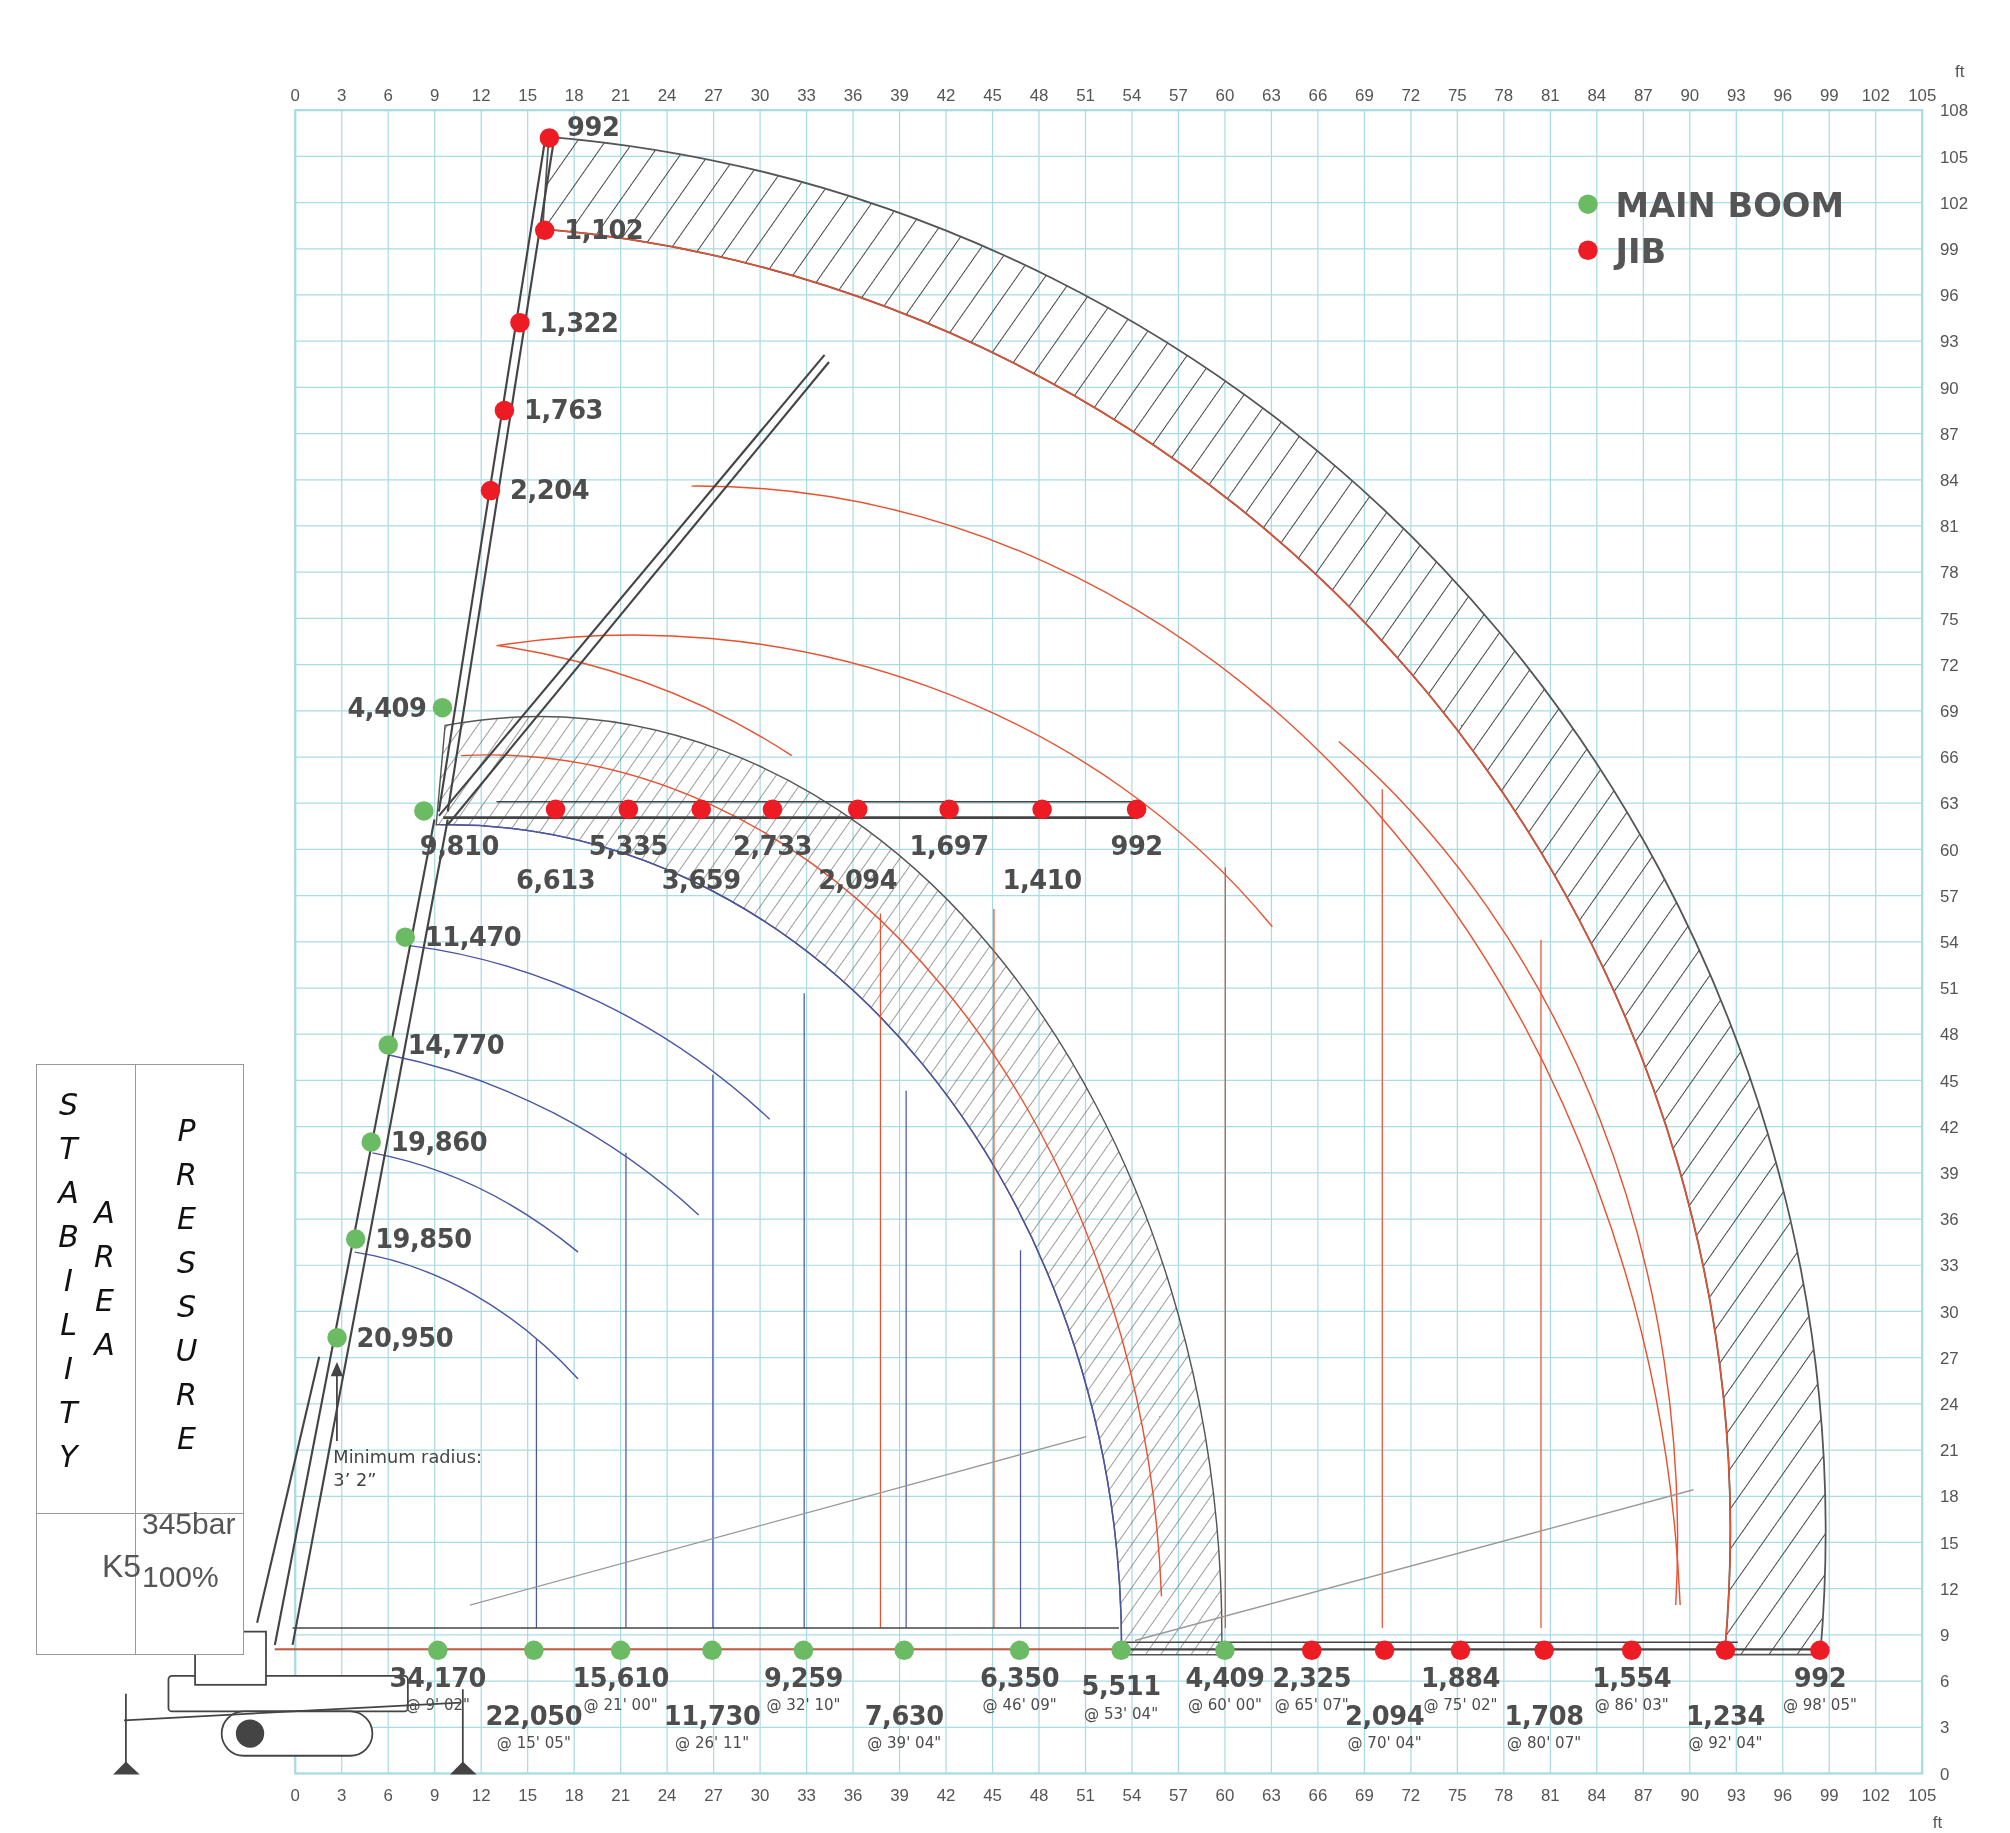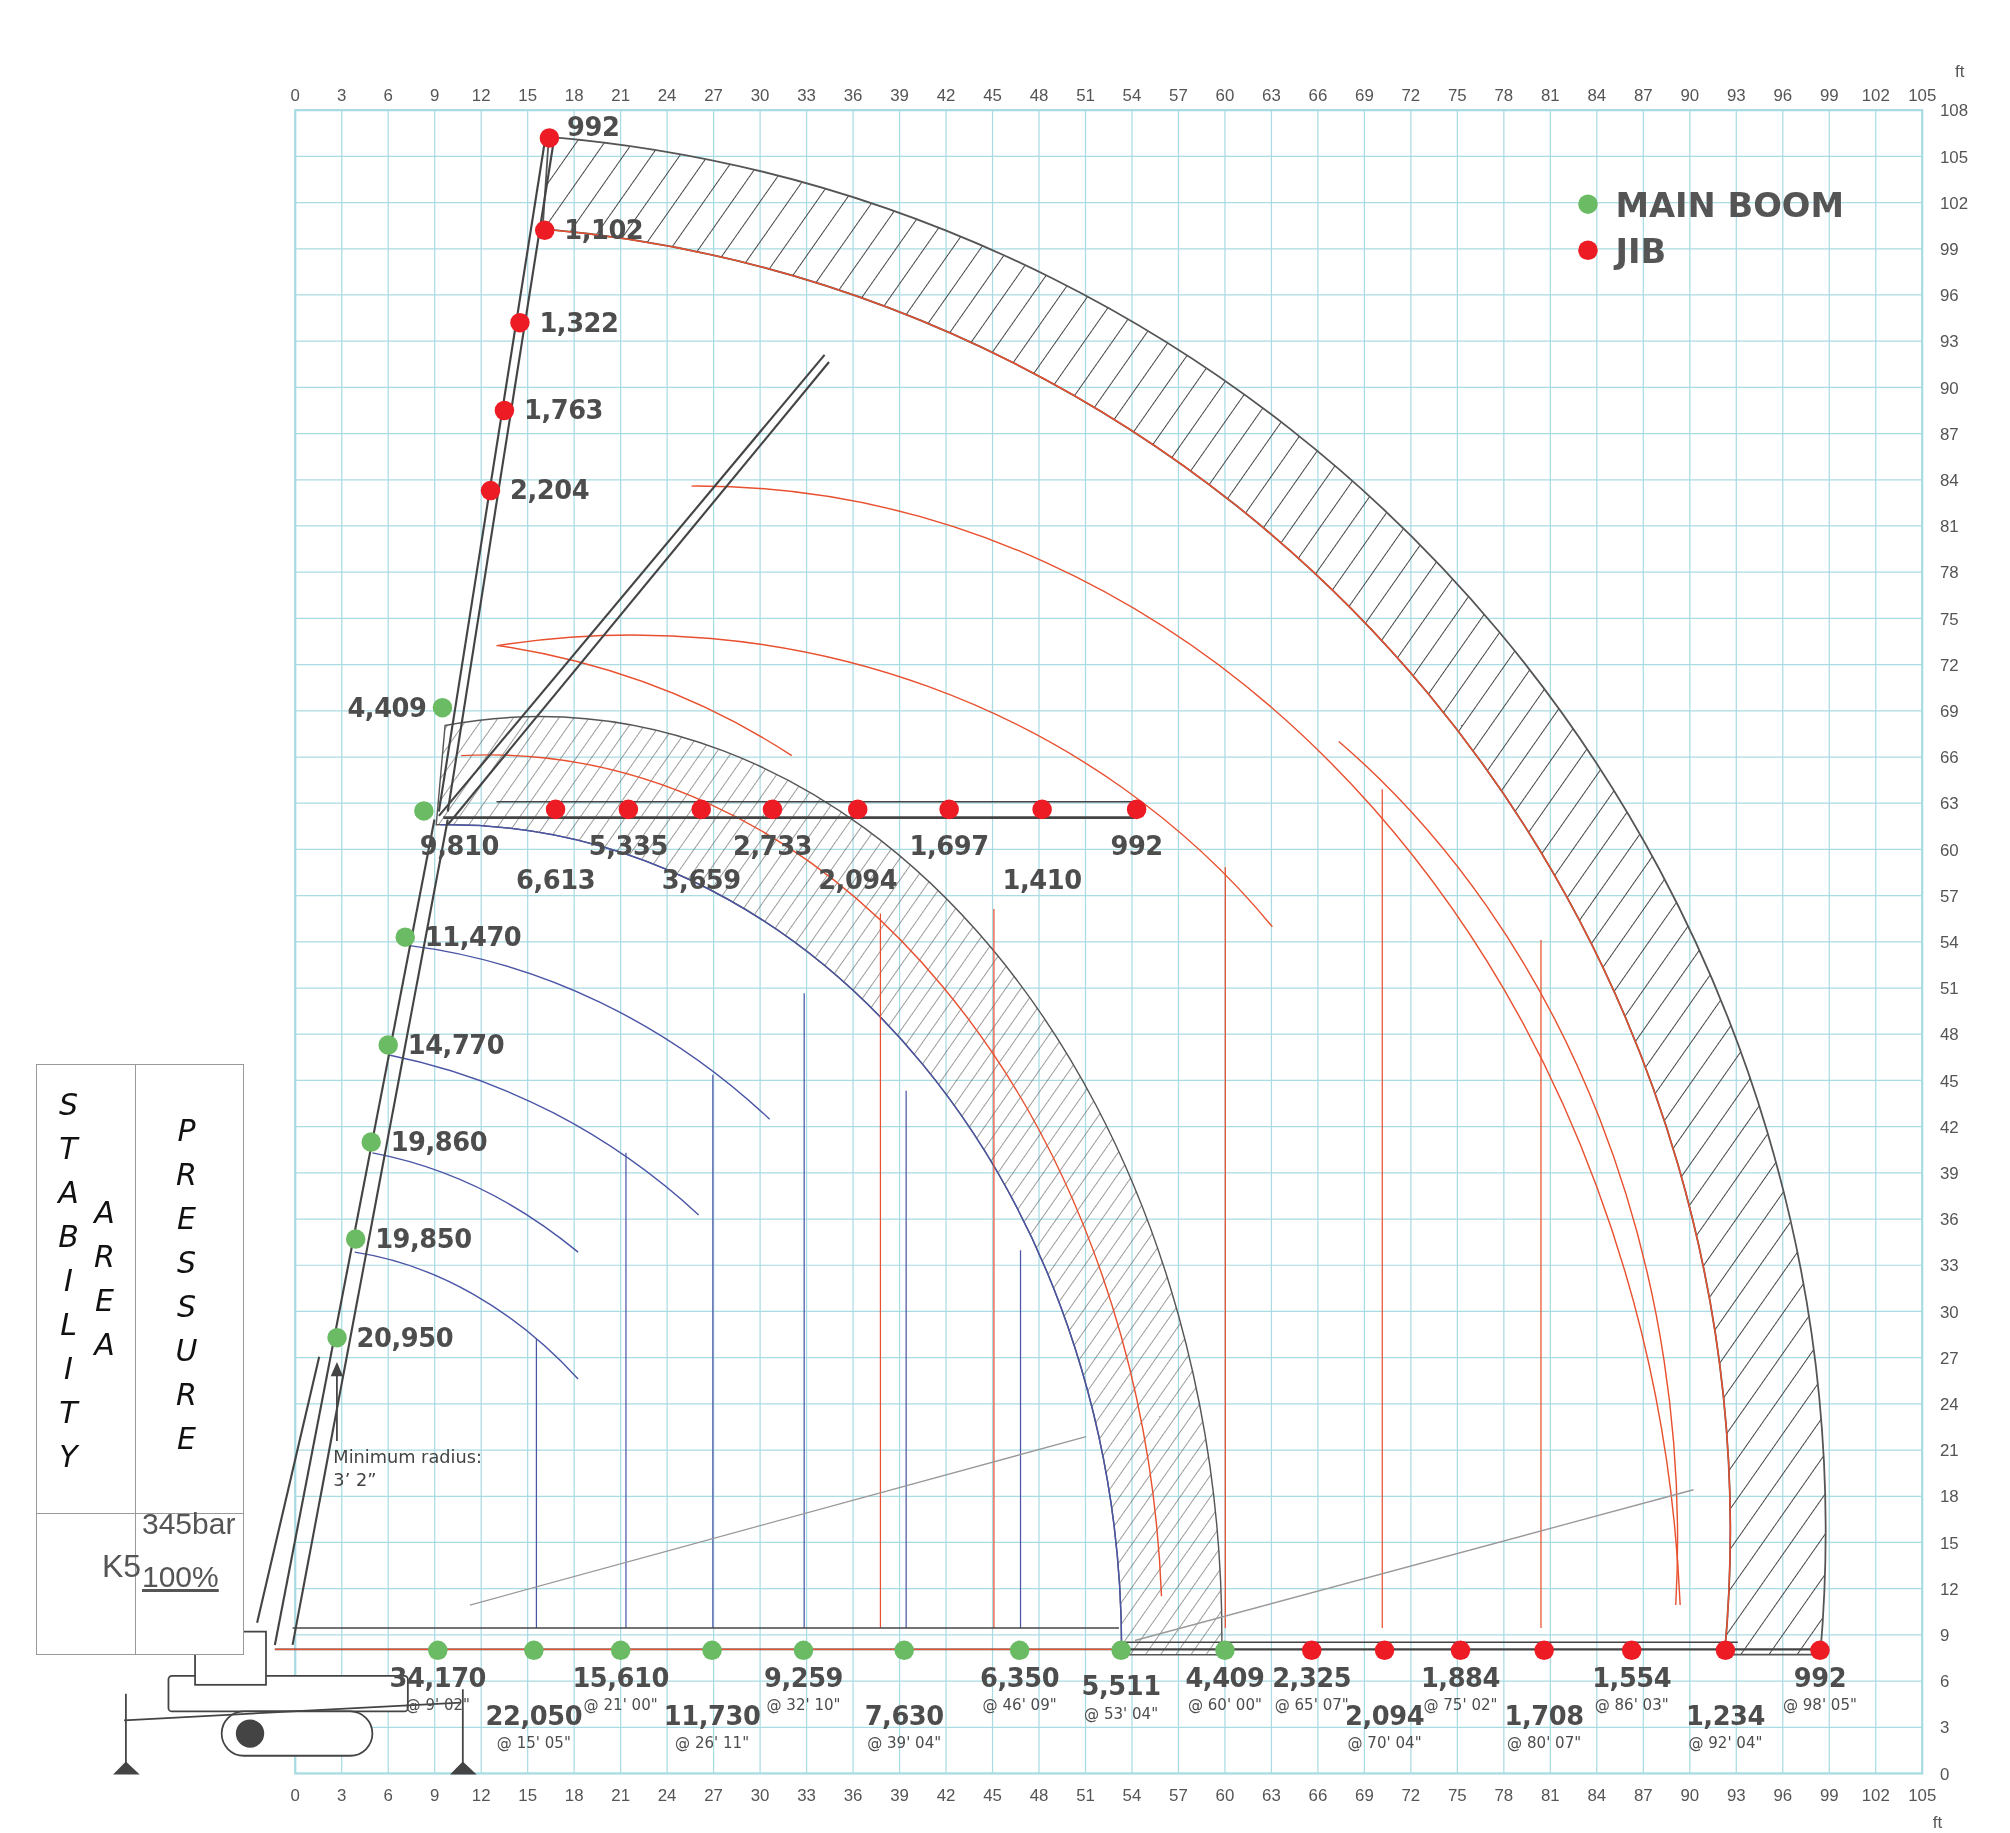--- a/index.html
+++ b/index.html
@@ -418,15 +418,15 @@
       <div>R</div>
       <div>E</div>
       <div>S</div>
       <div>S</div>
       <div>U</div>
       <div>R</div>
       <div>E</div>
     </div>
   <div class="info" style="left:21px;top:483px;font-size:32px;margin-left:44px;">K5</div>
   <div class="info" style="left:105px;top:442px;font-size:30px;">345bar</div>
-  <div class="info" style="left:105px;top:495px;font-size:30px;text-decoration:underline;">100%</div>
+  <div class="info" style="left:105px;top:495px;font-size:30px;">100%</div>
 </div>
 
 
 </body></html>

